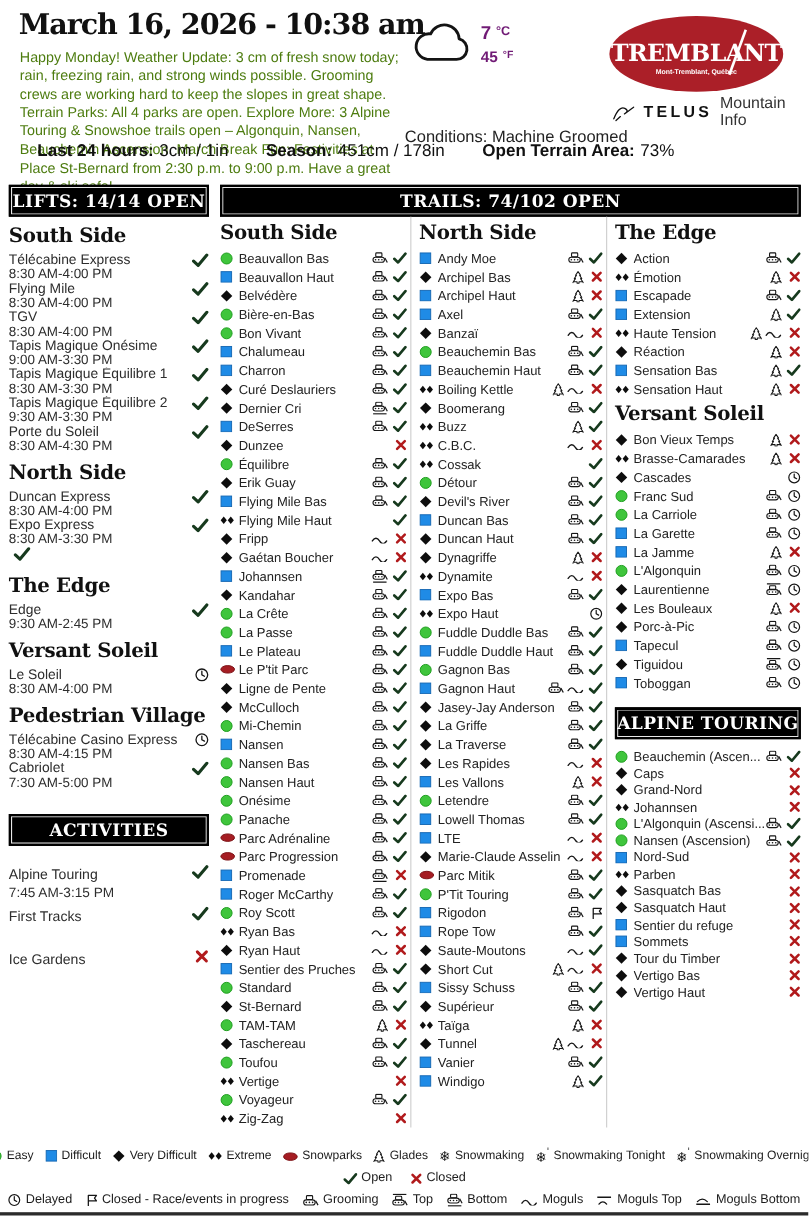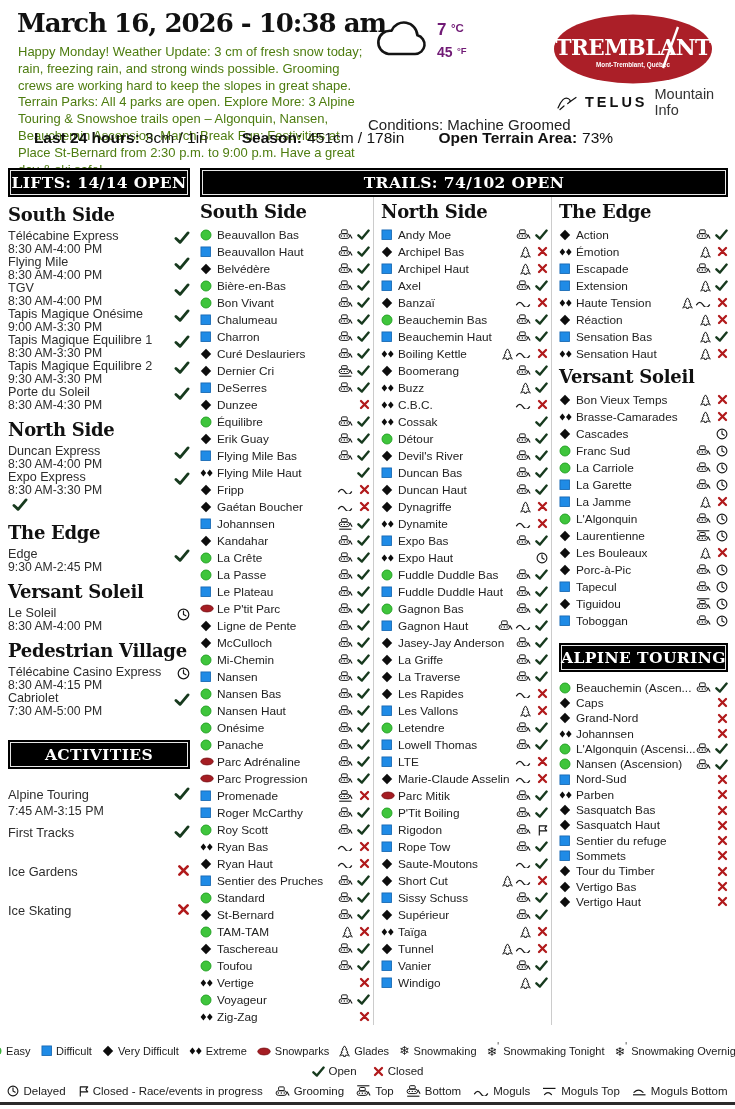--- a/index.html
+++ b/index.html
@@ -301,30 +301,20 @@
       <div class="act">
         <div class="act-txt">
           <div class="act-name">Ice Gardens</div>
         </div>
         <span class="st"><span class="ic ic-closed">
             <svg width="11" height="11" viewBox="0 0 11 11">
               <path d="M2 2 L9 9 M9 2 L2 9" stroke="#b11a1c" stroke-width="2.3" stroke-linecap="round"></path>
             </svg>
           </span></span>
       </div>
-      <div class="act">
-        <div class="act-txt">
-          <div class="act-name">Ice Skating</div>
-        </div>
-        <span class="st"><span class="ic ic-closed">
-            <svg width="11" height="11" viewBox="0 0 11 11">
-              <path d="M2 2 L9 9 M9 2 L2 9" stroke="#b11a1c" stroke-width="2.3" stroke-linecap="round"></path>
-            </svg>
-          </span></span>
-      </div>
     </div>
 </div>
 
 <div class="abs" id="trails">
   <div class="banner">TRAILS: 74/102 OPEN</div>
   <div id="cols">
       <div class="tcol c1">
         <div class="sec-h">South Side</div>
         <div class="trow">
           <span class="diff">
@@ -2566,21 +2556,21 @@
           </span>
         </div>
         <div class="trow">
           <span class="diff">
             <span class="ic ic-easy">
               <svg width="12" height="12" viewBox="0 0 12 12">
                 <circle cx="6" cy="6" r="5" fill="#3fc53c" stroke="#1f9e1f" stroke-width="0.9"></circle>
               </svg>
             </span>
           </span>
-          <span class="nm">P'Tit Boiling</span>
+          <span class="nm">P'Tit Touring</span>
           <span class="feats">
             <span class="ic ic-grooming">
               <svg width="15" height="11" viewBox="0 0 15 11">
                 <rect x="3.6" y="0.9" width="5.6" height="3.6" rx="0.8" fill="none" stroke="#161616" stroke-width="1"></rect>
                 <rect x="1.1" y="4.8" width="10.4" height="4.6" rx="2.3" fill="none" stroke="#161616" stroke-width="1"></rect>
                 <circle cx="3.4" cy="7.1" r="0.75" fill="#161616"></circle>
                 <circle cx="6.3" cy="7.1" r="0.75" fill="#161616"></circle>
                 <circle cx="9.2" cy="7.1" r="0.75" fill="#161616"></circle>
                 <path d="M11.9 5.6 L14.1 9.6" stroke="#161616" stroke-width="1.1"></path>
               </svg>

